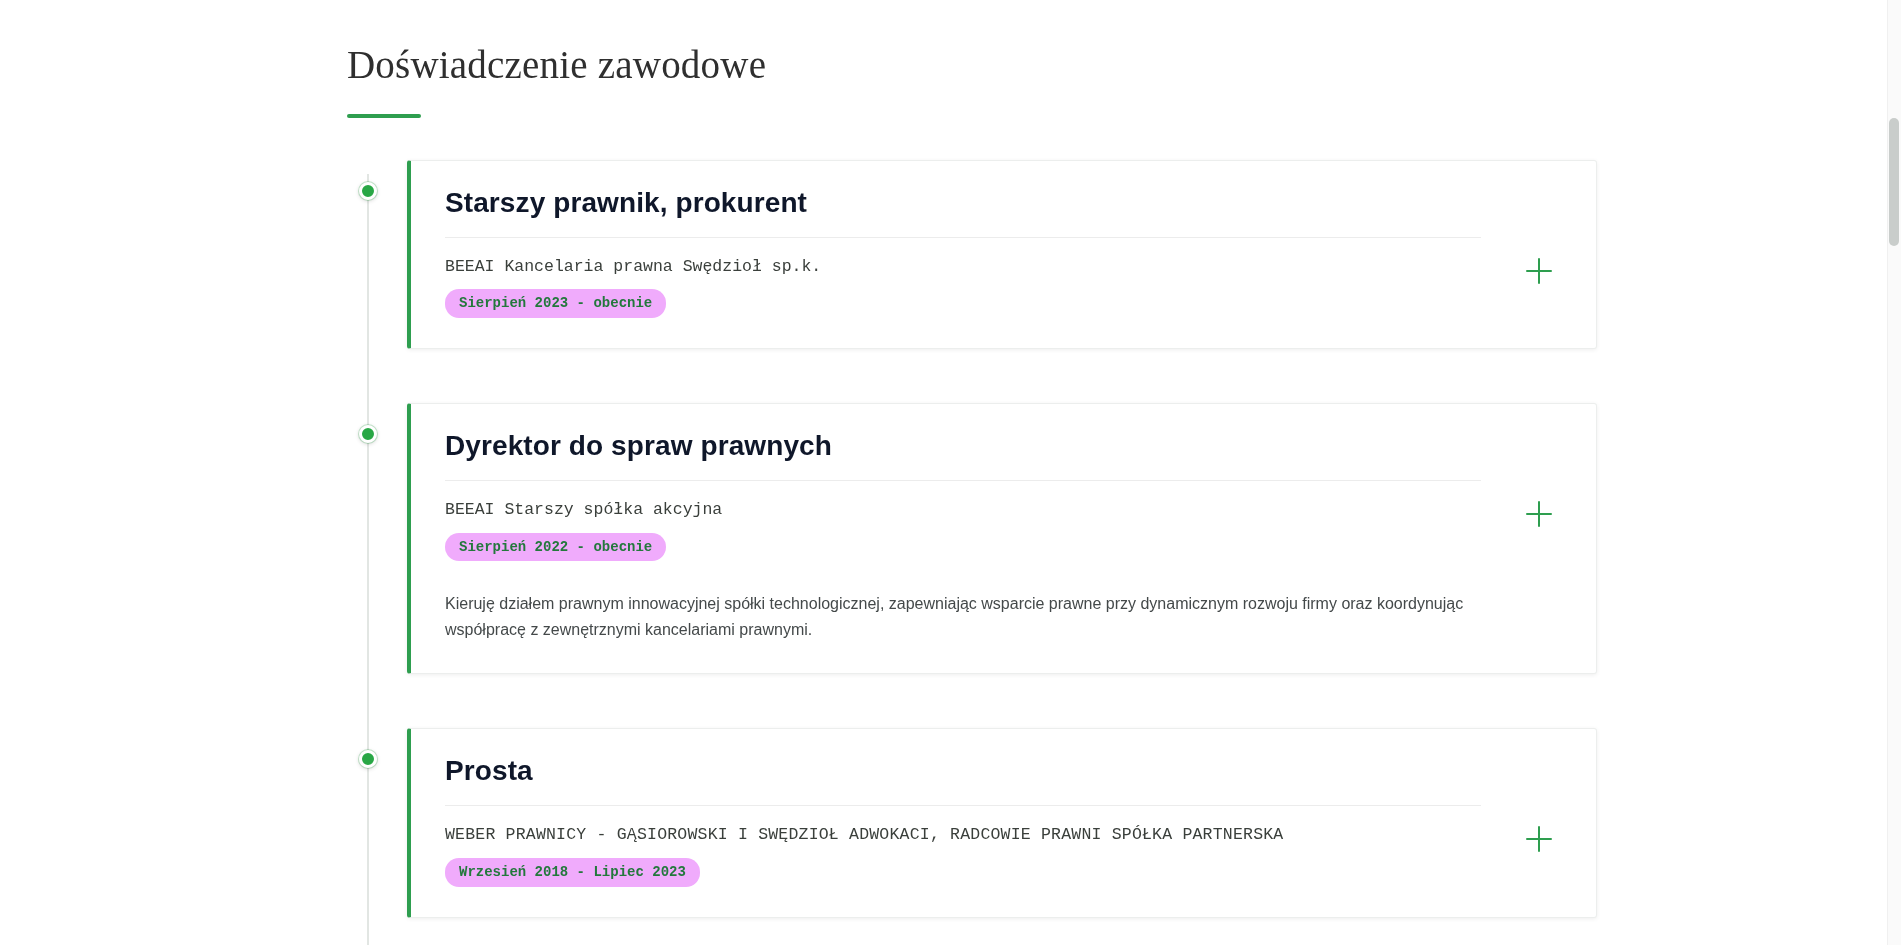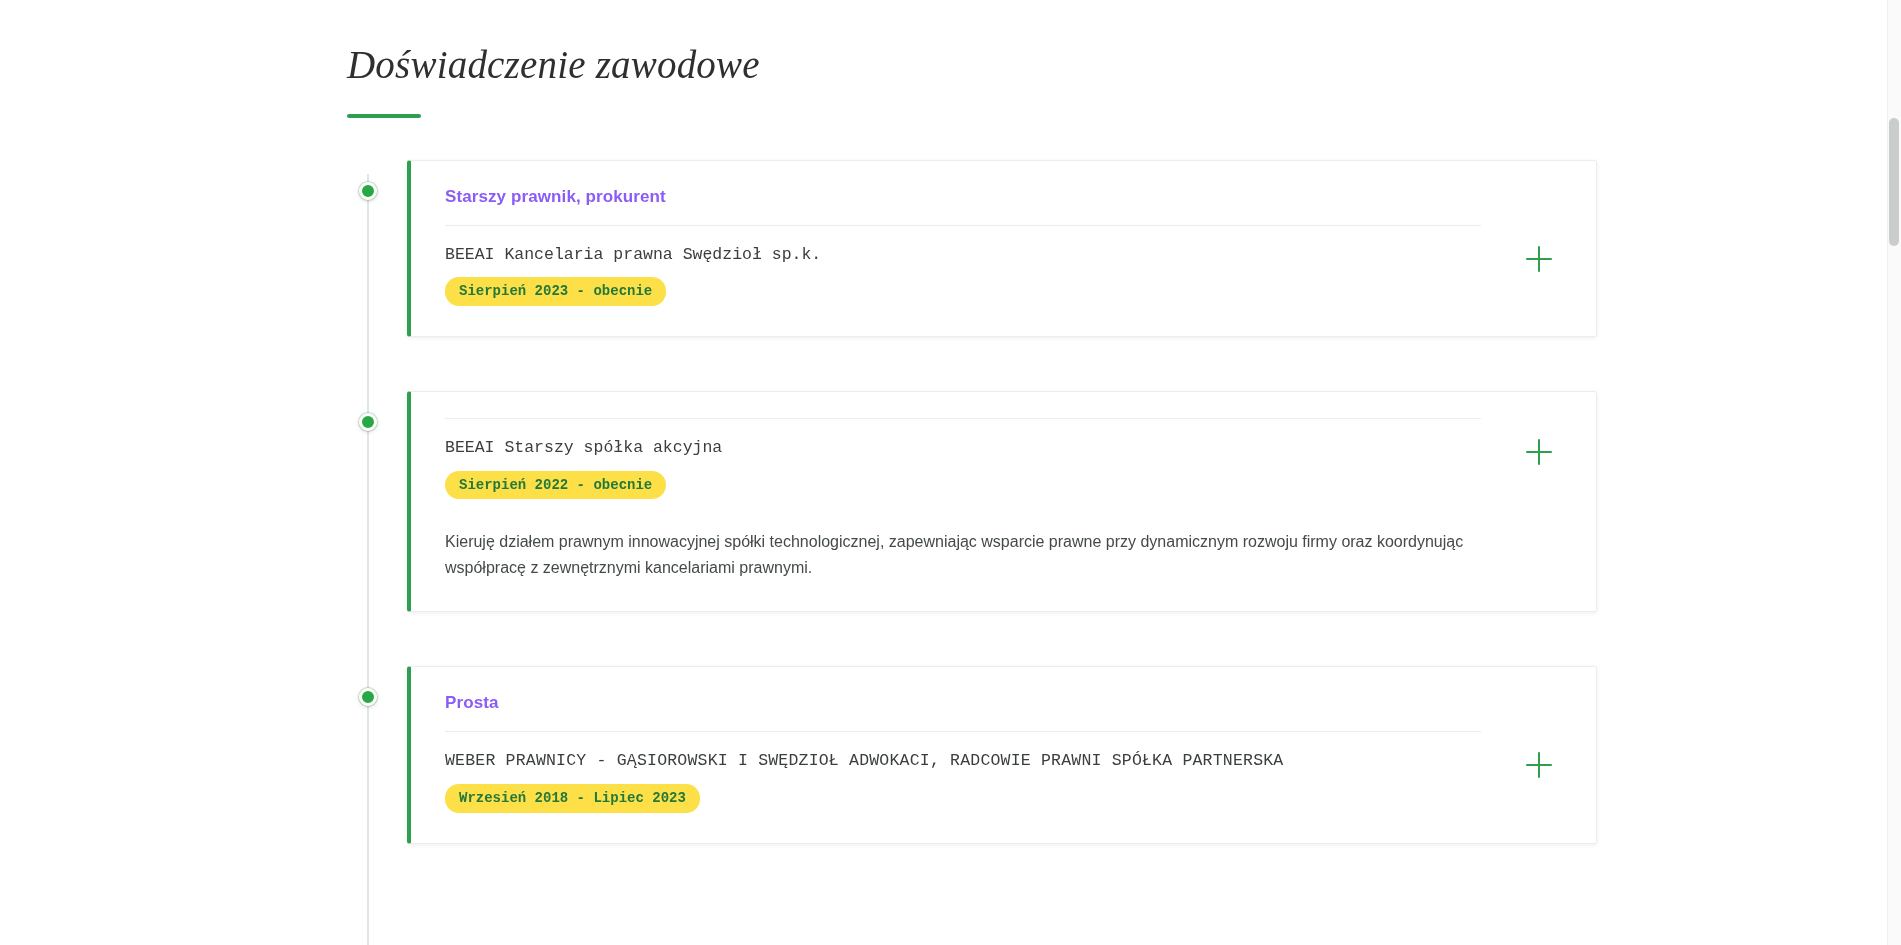--- a/index.html
+++ b/index.html
@@ -28,21 +28,20 @@
     width: 1200px;
   }
   .page-title {
     font-family: "Liberation Serif", serif;
     font-size: 39px;
     line-height: 1.2;
     font-weight: 400;
     color: #2f2f2f;
     margin: 0;
     letter-spacing: 0.2px;
-    font-style: italic;
   }
   .title-underline {
     margin-top: 25px;
     width: 74px;
     height: 4px;
     background: #2e9e4f;
     border-radius: 2px;
   }
 
   
@@ -85,23 +84,23 @@
     position: relative;
     background: #ffffff;
     border: 1px solid #eceeed;
     border-left: 4px solid #2e9e4f;
     border-radius: 3px;
     box-shadow: 0 1px 4px rgba(0,0,0,0.07);
     padding: 26px 40px 30px 34px;
   }
   .job-title {
     font-family: "Liberation Sans", sans-serif;
-    font-size: 17px;
+    font-size: 28px;
     font-weight: 700;
-    color: #8b5cf6;
+    color: #0f172a;
     margin: 0 0 18px 0;
     letter-spacing: 0.1px;
   }
   .divider {
     height: 1px;
     background: #ececec;
     margin: 0 0 18px 0;
     width: 1036px;
     max-width: 100%;
   }
@@ -119,21 +118,21 @@
     color: #3a3f3b;
     margin: 0 0 12px 0;
     line-height: 1.3;
   }
   .company.caps {
     letter-spacing: 0.2px;
   }
 
   .date-badge {
     display: inline-block;
-    background: #fde047;
+    background: #f0abfc;
     color: #23783c;
     font-size: 14px;
     font-weight: 700;
     padding: 6px 14px;
     border-radius: 14px;
     line-height: 1.2;
   }
 
   .expand-btn {
     flex: 0 0 auto;
@@ -212,20 +211,21 @@
             <span class="date-badge">Sierpień 2023 - obecnie</span>
           </div>
           <button class="expand-btn"></button>
         </div>
       </div>
     </div>
 
     <div class="entry">
       <div class="dot"></div>
       <div class="card">
+        <h2 class="job-title">Dyrektor do spraw prawnych</h2>
         <div class="divider"></div>
         <div class="meta-row">
           <div class="meta-left">
             <p class="company">BEEAI Starszy spółka akcyjna</p>
             <span class="date-badge">Sierpień 2022 - obecnie</span>
           </div>
           <button class="expand-btn"></button>
         </div>
         <p class="description">Kieruję działem prawnym innowacyjnej spółki technologicznej, zapewniając wsparcie prawne przy dynamicznym rozwoju firmy oraz koordynując współpracę z zewnętrznymi kancelariami prawnymi.</p>
       </div>

